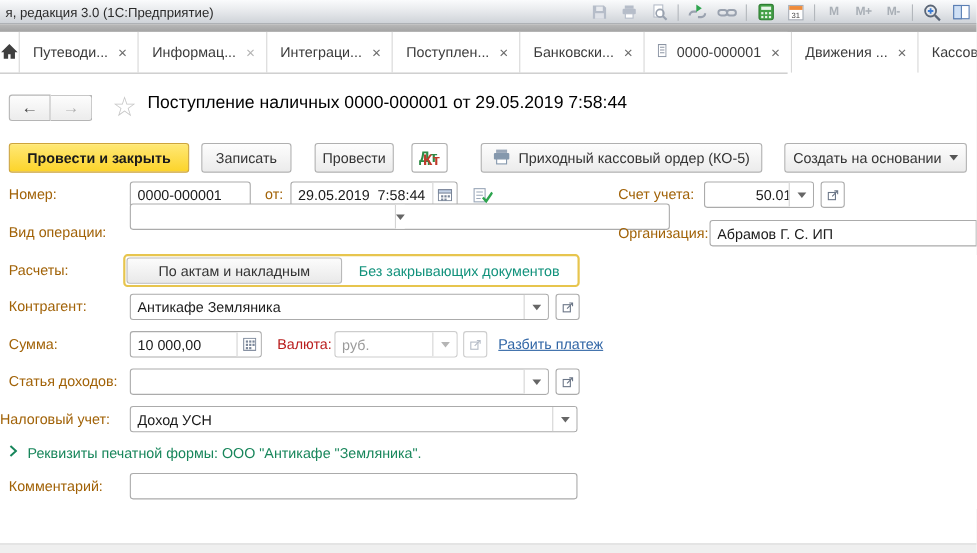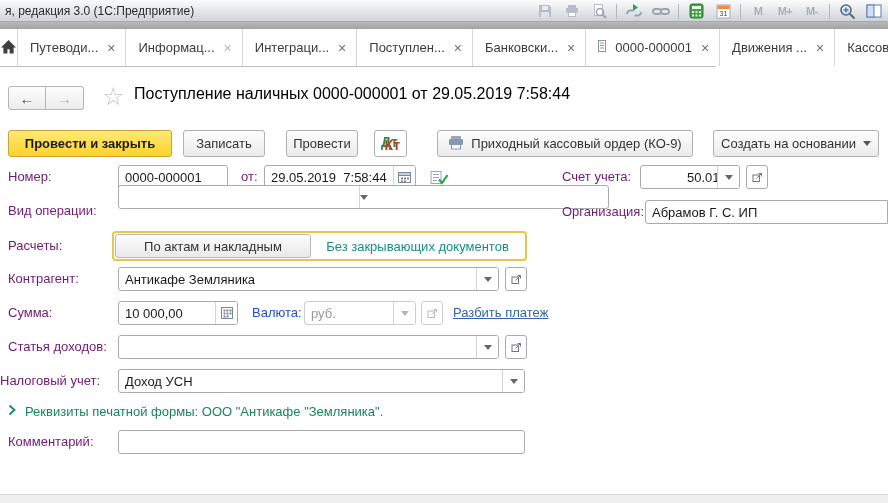--- a/index.html
+++ b/index.html
@@ -49,37 +49,37 @@
   .btn-dtkt   { left:374px; width:33px; background:#fff; position:absolute; }
   .dtkt-wrap { position:relative; width:100%; height:100%; font-size:14px; font-weight:bold; }
   .dt { position:absolute; left:6px; top:3px; color:#2e8b45; }
   .kt { position:absolute; right:6px; bottom:3px; color:#c0392b; }
   .btn-ko1    { left:437px; width:256px; }
   .btn-create { left:713px; width:166px; }
   .caret { width:0; height:0; border-left:4px solid transparent; border-right:4px solid transparent;
     border-top:5px solid #555; display:inline-block; }
 
   
-  .flabel { position:absolute; color:#701a75; line-height:24px; white-space:nowrap; }
+  .flabel { position:absolute; color:#a16207; line-height:24px; white-space:nowrap; }
   .fbox { position:absolute; height:24px; border:1px solid #ababab; border-radius:3px; background:#fff;
     display:flex; align-items:center; overflow:hidden; }
   .fv { padding-left:6px; color:#1a1a1a; white-space:pre; flex:1 1 auto; overflow:hidden; }
   .fv.num { text-align:left; padding-right:3px; }
   .inbtn { flex:0 0 22px; height:100%; display:flex; align-items:center; justify-content:center;
     border-left:1px solid #d4d4d4; background:#fff; }
   .arrow-btn .ar { width:0; height:0; border-left:4px solid transparent; border-right:4px solid transparent;
     border-top:5px solid #666; }
   .openbtn { position:absolute; width:22px; height:24px; border:1px solid #ababab; border-radius:3px;
     background:#fff; display:flex; align-items:center; justify-content:center; }
   .finput { position:absolute; height:24px; border:1px solid #ababab; border-radius:3px; background:#fff;
     font-family:inherit; font-size:13px; color:#1a1a1a; padding:0 6px; }
   .disabled-look { border-color:#cdcdcd; }
   .disabled-look .fv { color:#9b9b9b; }
   .disabled-look .ar { border-top-color:#b5b5b5 !important; }
-  .lbl-dim { color:#1d4ed8; }
+  .lbl-dim { color:#b91c1c; }
 
   
   .toggle { position:absolute; left:112px; top:231px; width:415px; height:30px;
     border:2px solid #e7c54e; border-radius:4px; background:#fff; display:flex; padding:1px; }
   .seg1 { flex:0 0 196px; border:1px solid #b9b9b9; border-radius:3px;
     background:linear-gradient(180deg,#fcfcfc,#e9e9e9); color:#333;
     display:flex; align-items:center; justify-content:center; }
   .seg2 { flex:1; color:#12927c; display:flex; align-items:center; justify-content:center; }
 
   .linkblue { position:absolute; color:#3166a6; text-decoration:underline; line-height:24px; white-space:nowrap; }
@@ -235,21 +235,21 @@
       <span class="dt">Дт</span>
       <span class="kt">Кт</span>
     </div>
   </div>
   <div class="btn btn-ko1">
     <span><svg width="16" height="15">
           <rect x="3" y="1" width="10" height="3" fill="#9aa7b8"></rect>
           <rect x="1" y="4" width="14" height="6" rx="1" fill="#8598ad"></rect>
           <rect x="3.5" y="9.5" width="9" height="4.5" fill="#fff" stroke="#8598ad"></rect>
         </svg></span>
-    <span>Приходный кассовый ордер (КО-9)</span>
+    <span>Приходный кассовый ордер (КО-5)</span>
   </div>
   <div class="btn btn-create">
     <span>Создать на основании</span>
     <span class="caret"></span>
   </div>
 
   <span class="flabel" style="left:8px; top:165px;">Номер:</span>
   <input class="finput" style="left: 118px; top: 165px; width: 110px;" value="0000-000001">
   <span class="flabel" style="left:241px; top:165px;">от:</span>
   <div class="fbox" style="left:264px; top:165px; width:152px;">

